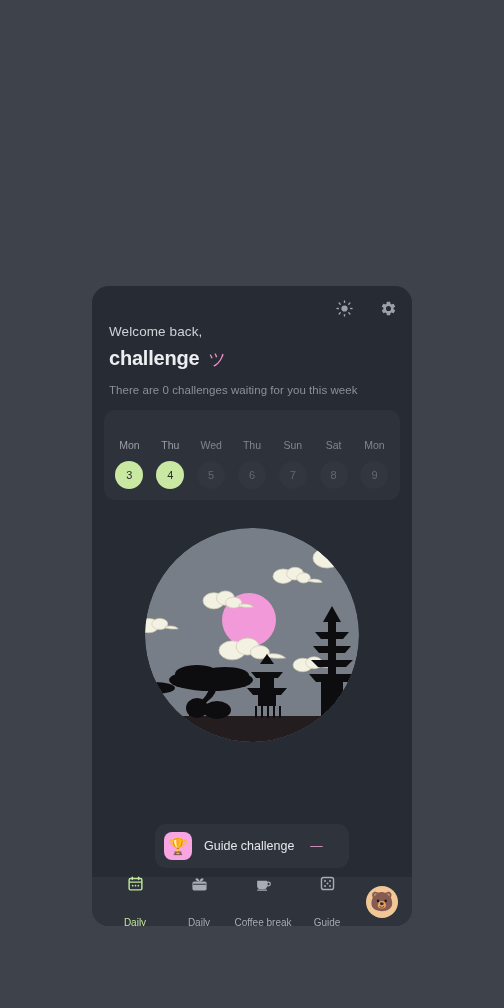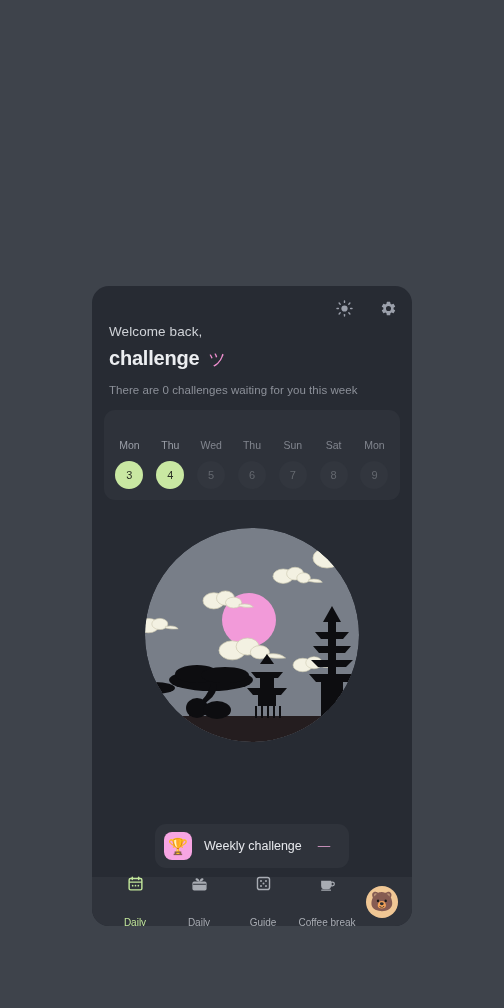--- a/index.html
+++ b/index.html
@@ -288,21 +288,21 @@
 
             <ellipse cx="10" cy="160" rx="20" ry="6"></ellipse>
             <path d="M8 163 q-2 12 -3 25 l6 0 q1 -13 3 -25z"></path>
           </g>
         </g>
       </svg>
     </div>
 
     <div class="wc">
       <div class="wc-badge">🏆</div>
-      <span class="wc-label">Weekly challenge</span>
+      <span class="wc-label">Guide challenge</span>
       <span class="wc-dash">—</span>
     </div>
 
     <div class="nav">
       <div class="nav-item active">
         <span>
           <svg width="17" height="17" viewBox="0 0 24 24" fill="none" stroke="currentColor" stroke-width="2">
             <rect x="3" y="5" width="18" height="16" rx="2"></rect>
             <line x1="3" y1="10" x2="21" y2="10"></line>
             <line x1="7.5" y1="3" x2="7.5" y2="6.5" stroke-linecap="round"></line>
@@ -320,38 +320,38 @@
             <rect x="3" y="10" width="18" height="11" rx="1.5" fill="currentColor"></rect>
             <path d="M12 10 C12 6 9 4 7 5 C5.5 5.8 6.5 8.5 12 10z" fill="currentColor" stroke="none"></path>
             <path d="M12 10 C12 6 15 4 17 5 C18.5 5.8 17.5 8.5 12 10z" fill="currentColor" stroke="none"></path>
             <line x1="3" y1="13" x2="21" y2="13" stroke="#2f333b" stroke-width="1.6"></line>
           </svg>
         </span>
         <span class="nav-label">Daily</span>
       </div>
       <div class="nav-item">
         <span>
+          <svg width="17" height="17" viewBox="0 0 24 24" fill="currentColor">
+            <path d="M3 8h14v7a5 5 0 01-5 5H8a5 5 0 01-5-5z"></path>
+            <path d="M17 10h2a2.6 2.6 0 010 5.2h-2z" fill="none" stroke="currentColor" stroke-width="1.8"></path>
+            <rect x="3" y="20.6" width="14" height="1.8" rx="0.9"></rect>
+          </svg>
+        </span>
+        <span class="nav-label">Coffee break</span>
+      </div>
+      <div class="nav-item">
+        <span>
           <svg width="17" height="17" viewBox="0 0 24 24" fill="none" stroke="currentColor" stroke-width="2">
             <rect x="3.5" y="3.5" width="17" height="17" rx="3"></rect>
             <circle cx="8.5" cy="8.5" r="1.4" fill="currentColor" stroke="none"></circle>
             <circle cx="15.5" cy="8.5" r="1.4" fill="currentColor" stroke="none"></circle>
             <circle cx="12" cy="12" r="1.4" fill="currentColor" stroke="none"></circle>
             <circle cx="8.5" cy="15.5" r="1.4" fill="currentColor" stroke="none"></circle>
             <circle cx="15.5" cy="15.5" r="1.4" fill="currentColor" stroke="none"></circle>
           </svg>
         </span>
         <span class="nav-label">Guide</span>
       </div>
-      <div class="nav-item">
-        <span>
-          <svg width="17" height="17" viewBox="0 0 24 24" fill="currentColor">
-            <path d="M3 8h14v7a5 5 0 01-5 5H8a5 5 0 01-5-5z"></path>
-            <path d="M17 10h2a2.6 2.6 0 010 5.2h-2z" fill="none" stroke="currentColor" stroke-width="1.8"></path>
-            <rect x="3" y="20.6" width="14" height="1.8" rx="0.9"></rect>
-          </svg>
-        </span>
-        <span class="nav-label">Coffee break</span>
-      </div>
       <div class="nav-avatar">🐻</div>
     </div>
 
   </div>
 </div>
 
 </body></html>

